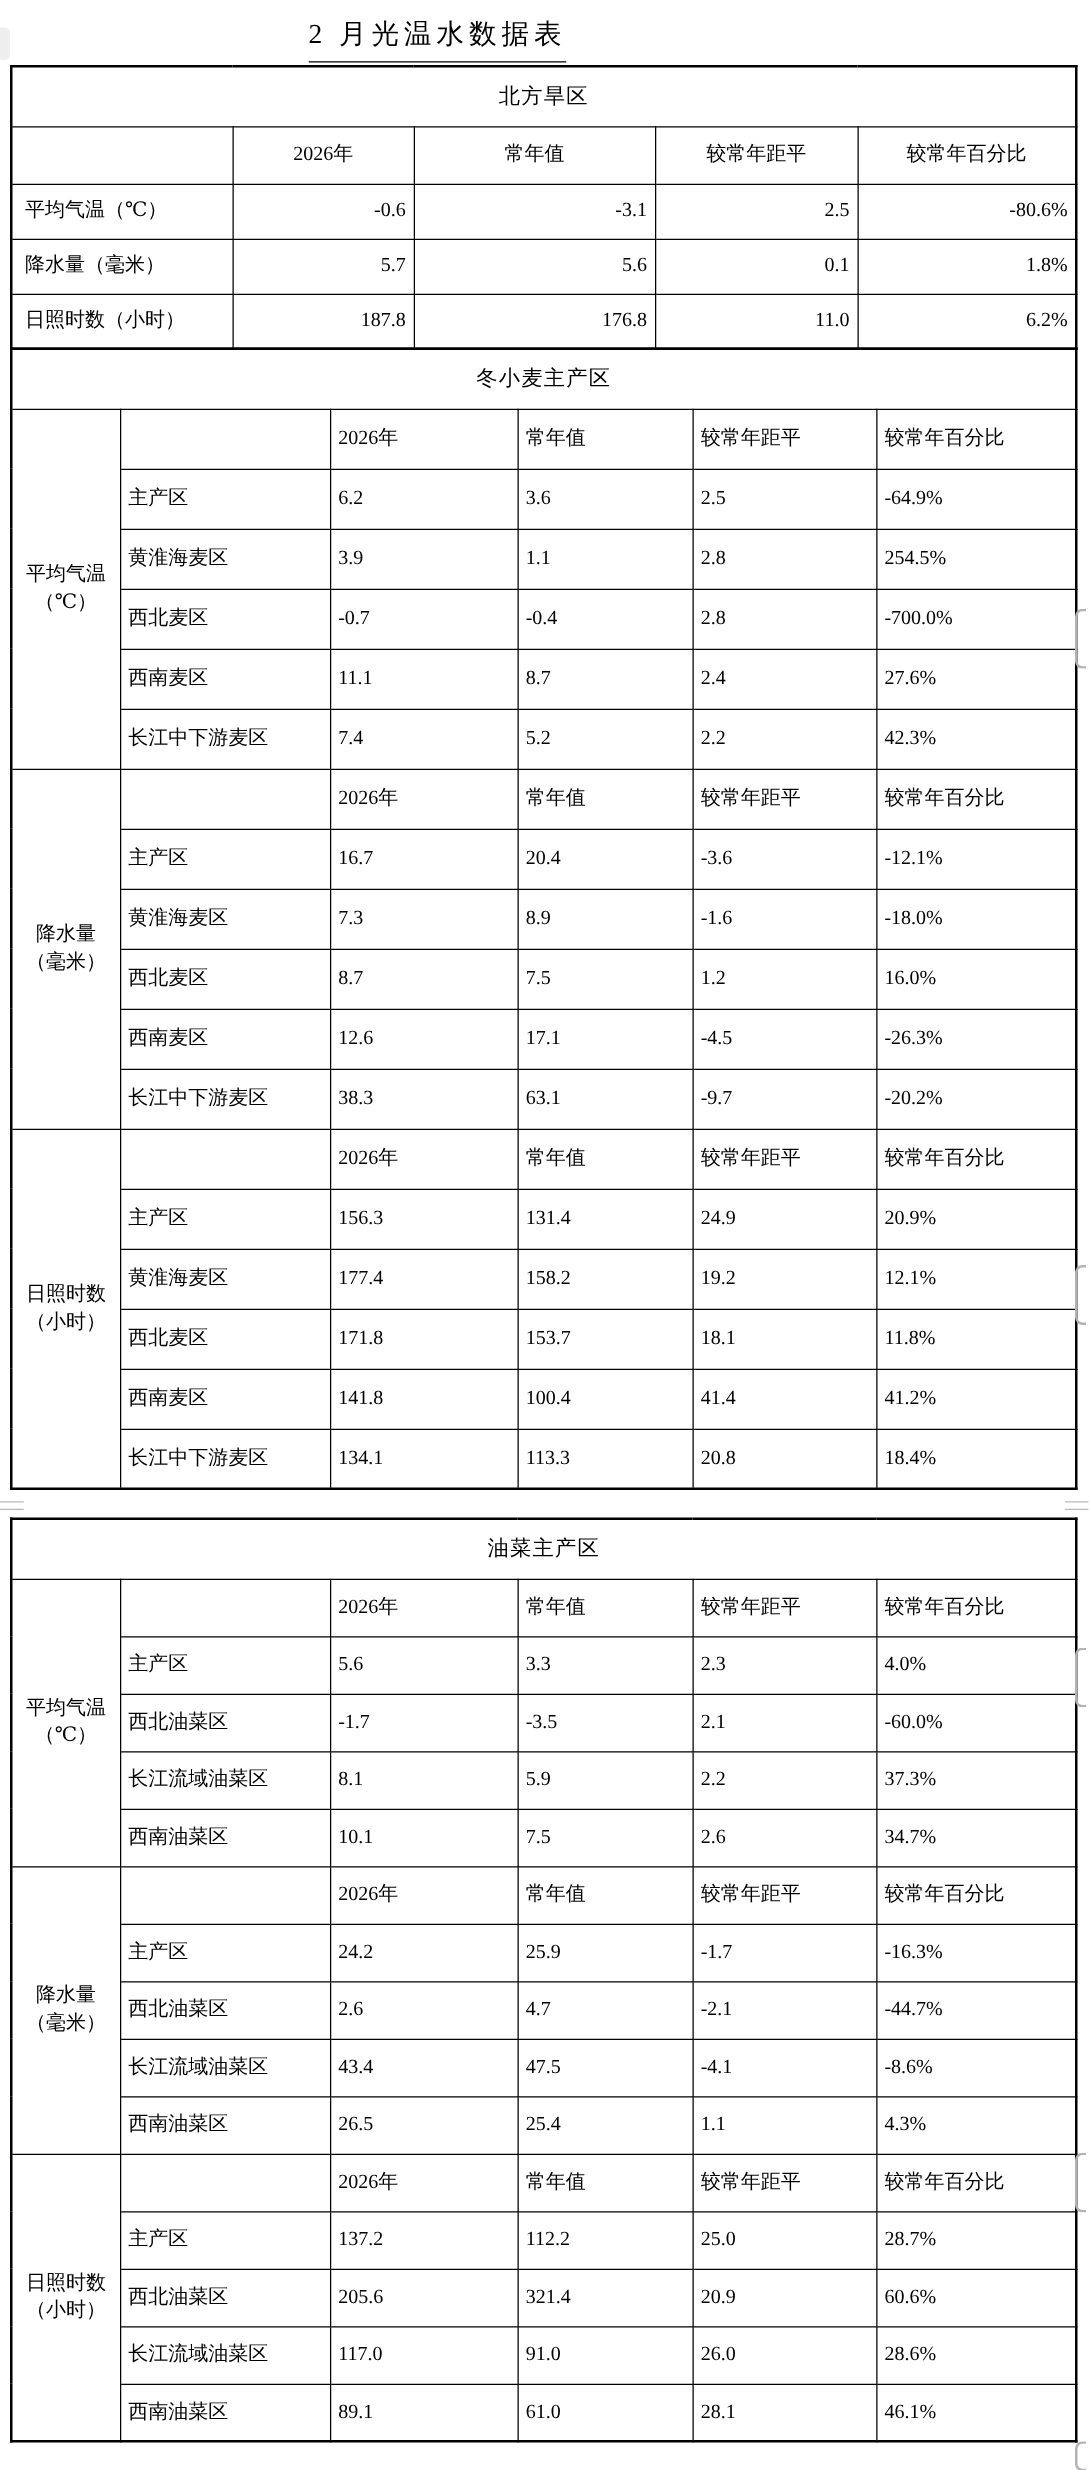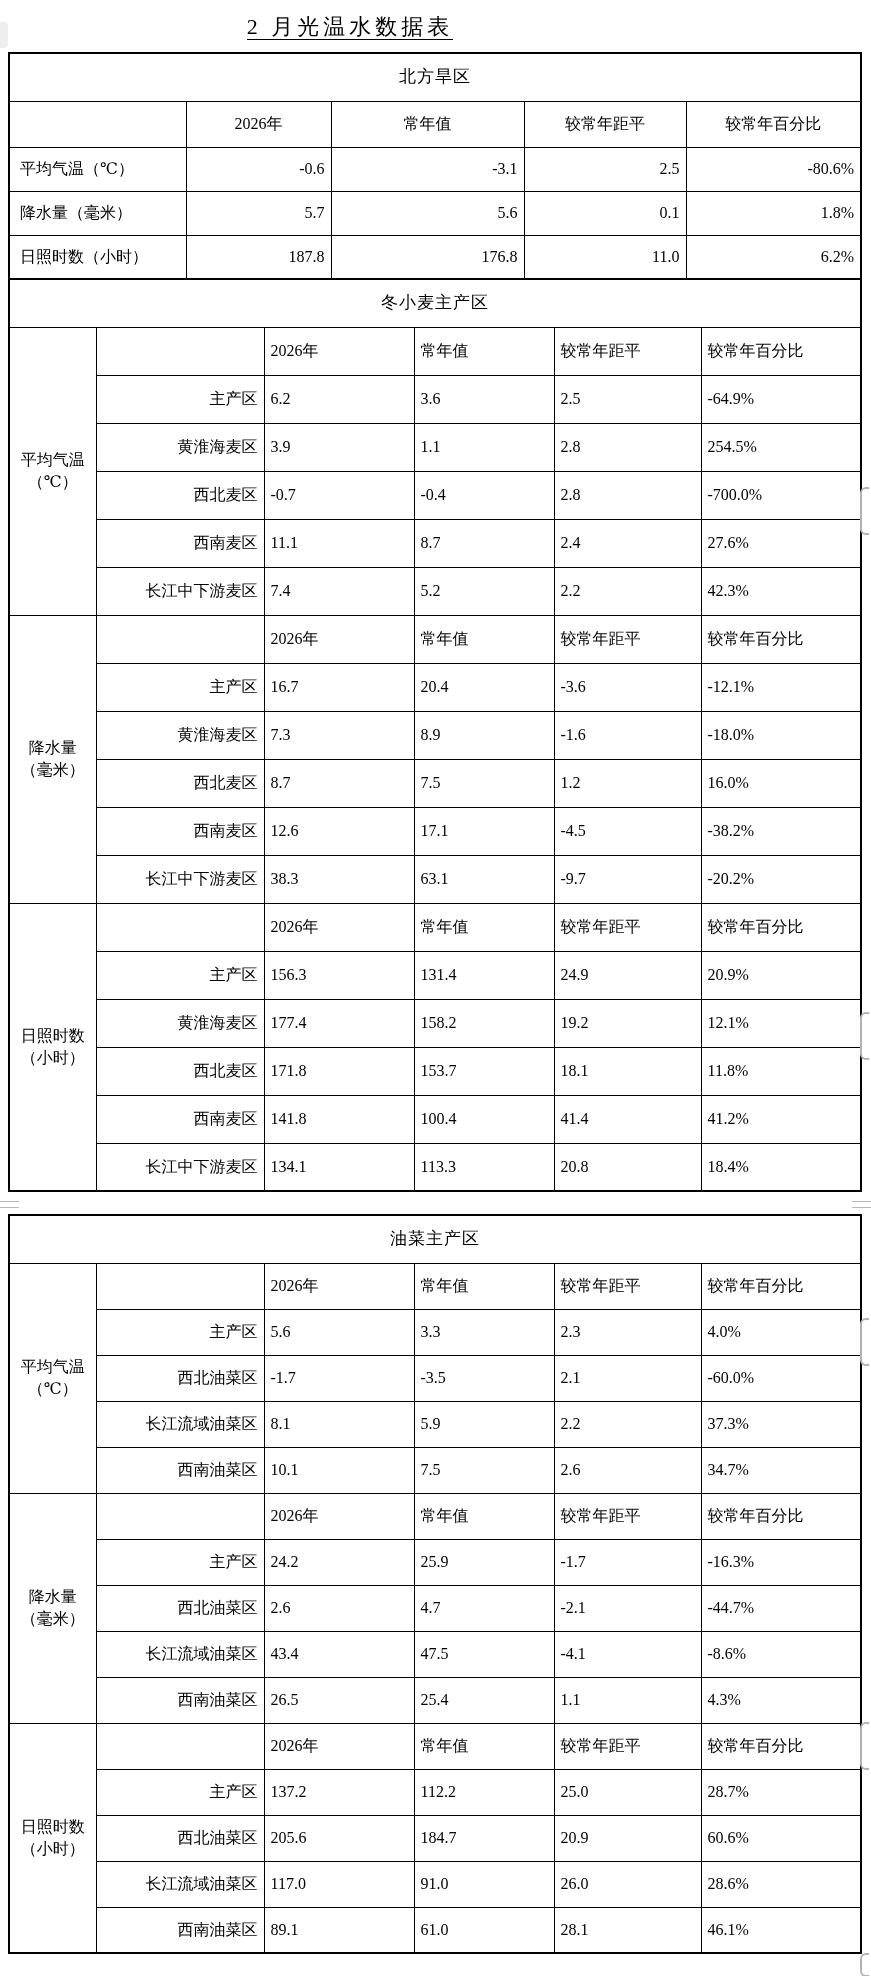--- a/index.html
+++ b/index.html
@@ -1,37 +1,37 @@
 <!DOCTYPE html>
 <html><head>
 <meta charset="utf-8">
 <style>
   html,body{margin:0;padding:0;background:#fff;}
   .page{position:relative;width:871px;height:1976px;background:#ffffff;overflow:hidden;
         font-family:"Liberation Serif","DejaVu Serif",serif;color:#000;}
   .title-wrap{width:700px;text-align:center;padding-top:12px;height:40px;}
-  .title{font-size:22px;letter-spacing:4px;border-bottom:1px solid #000;padding-bottom:0;}
+  .title{font-size:22px;letter-spacing:4px;border-bottom:1px solid #000;padding-bottom:10px;}
   .wrap{margin-left:8px;width:780px;}
   table.tbl{border-collapse:collapse;table-layout:fixed;width:852px;border:2px solid #000;}
   .tbl td{border:1px solid #000;font-size:16px;vertical-align:middle;overflow:hidden;
           padding:0 6px;line-height:1.35;}
   
   .tbl tr.sect{height:48px;}
   .tbl tr.sect td{text-align:center;font-size:17px;letter-spacing:1px;}
   
   .sec1 tr.head{height:46px;}
   .sec1 tr.head td{text-align:center;}
   .sec1 tbody tr{height:44px;}
   .sec1 td.label{text-align:left;padding-left:10px;}
   .sec1 td.val-c{text-align:right;}
   
   .sec2 tr{height:48px;}
   .sec3 tr{height:46px;}
   .grp-lbl{text-align:center;padding:0 3px;line-height:3.4;font-size:16px;}
-  .region{text-align:right;padding-left:12px;margin-top:20px;}
+  .region{text-align:left;padding-left:12px;margin-top:20px;}
   .colhead{text-align:left;padding-left:13px;}
   .val{text-align:left;padding-left:13px;}
   .sec2{margin-top:-2px;}
   
   .gap{height:22px;position:relative;width:871px;margin-left:-8px;}
   .gap-mark{position:absolute;top:9px;width:19px;height:5px;
             border-top:1px solid #b9b9b9;border-bottom:1px solid #b9b9b9;}
   .gap-mark.left{left:0;}
   .gap-mark.right{right:0;}
   
@@ -184,21 +184,21 @@
             <td class="val">8.7</td>
             <td class="val">7.5</td>
             <td class="val">1.2</td>
             <td class="val">16.0%</td>
           </tr>
           <tr>
             <td class="region">西南麦区</td>
             <td class="val">12.6</td>
             <td class="val">17.1</td>
             <td class="val">-4.5</td>
-            <td class="val">-38.2%</td>
+            <td class="val">-26.3%</td>
           </tr>
           <tr>
             <td class="region">长江中下游麦区</td>
             <td class="val">38.3</td>
             <td class="val">63.1</td>
             <td class="val">-9.7</td>
             <td class="val">-20.2%</td>
           </tr>
           <tr>
             <td class="grp-lbl" rowspan="6">日照时数（小时）</td>
@@ -349,21 +349,21 @@
           <tr>
             <td class="region">主产区</td>
             <td class="val">137.2</td>
             <td class="val">112.2</td>
             <td class="val">25.0</td>
             <td class="val">28.7%</td>
           </tr>
           <tr>
             <td class="region">西北油菜区</td>
             <td class="val">205.6</td>
-            <td class="val">184.7</td>
+            <td class="val">321.4</td>
             <td class="val">20.9</td>
             <td class="val">60.6%</td>
           </tr>
           <tr>
             <td class="region">长江流域油菜区</td>
             <td class="val">117.0</td>
             <td class="val">91.0</td>
             <td class="val">26.0</td>
             <td class="val">28.6%</td>
           </tr>

